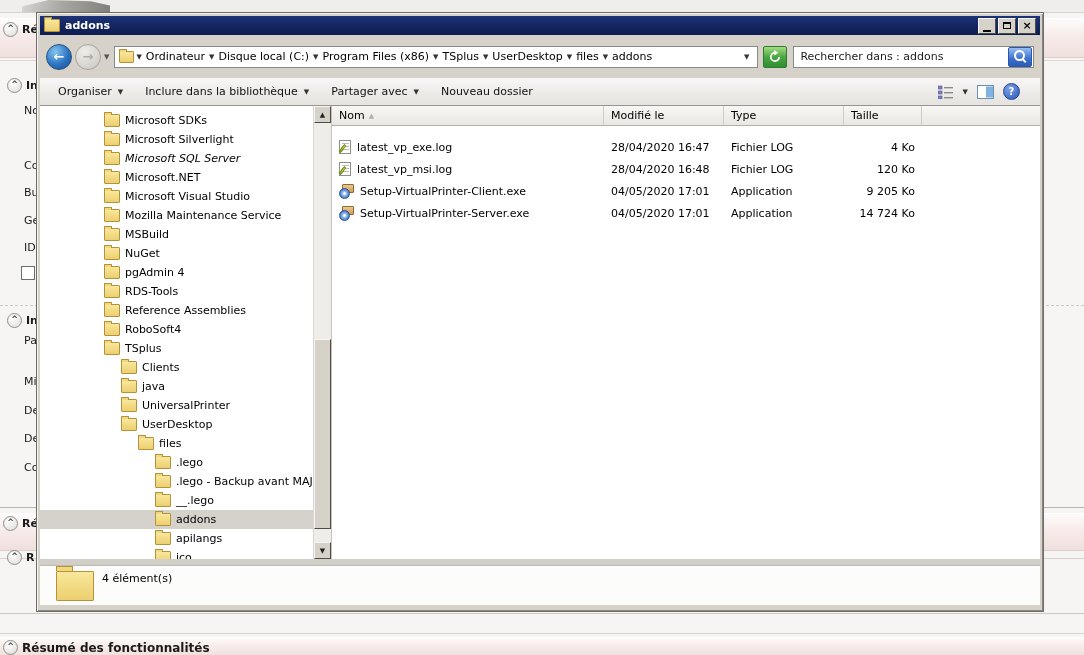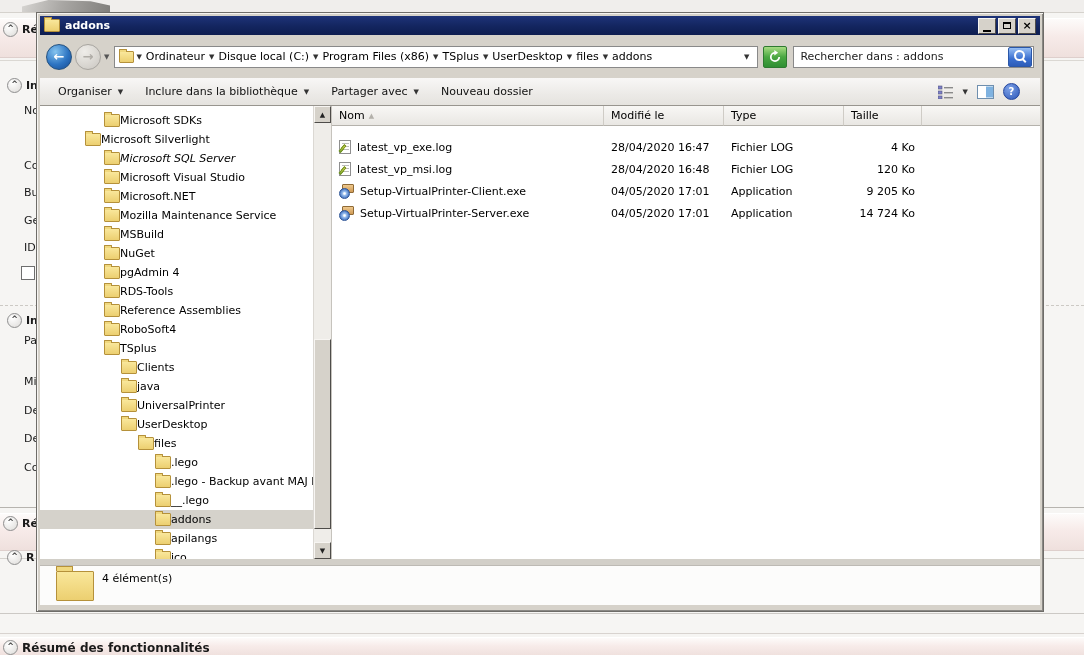--- a/index.html
+++ b/index.html
@@ -66,21 +66,21 @@
 
   .toolbar{position:absolute;left:3px;top:65px;right:3px;height:28px;
            background:linear-gradient(180deg,#f8f7f6 0%,#eceae7 60%,#e5e3df 100%);
            border-bottom:1px solid #98958f;display:flex;align-items:center;padding:0 10px;gap:6px;box-sizing:border-box}
   .tb-item{display:flex;align-items:center;gap:6px;padding:3px 8px;color:#111;white-space:nowrap}
   .tb-dd{font-size:7px;color:#333}
   .tb-right{margin-left:auto;display:flex;align-items:center;gap:9px;padding-right:10px}
 
   .content{position:absolute;left:3px;top:93px;right:3px;bottom:52px;background:#fff;overflow:hidden}
   .tree{position:absolute;left:0;top:0;width:273px;height:100%;overflow:hidden;padding-top:5px;box-sizing:border-box}
-  .tree-row{height:19px;display:flex;align-items:center;white-space:nowrap;box-sizing:border-box}
+  .tree-row{height:19px;display:flex;align-items:center;gap:5px;white-space:nowrap;box-sizing:border-box}
   .tree-row.selected{background:#d5d2cb}
   .icon-folder{width:14px;height:11px;flex:0 0 auto;position:relative;border-radius:1px;
                background:linear-gradient(180deg,#f9e79b,#eccf70);border:1px solid #b5913a}
   .icon-folder::before{content:"";position:absolute;left:-1px;top:-3px;width:6px;height:2px;
                        background:#f0d87f;border:1px solid #b5913a;border-bottom:0;border-radius:1px 1px 0 0}
   .icon-folder.big{width:36px;height:28px}
   .icon-folder.big::before{width:15px;height:4px;top:-6px}
 
   .vscroll{position:absolute;left:273px;top:0;width:17px;height:100%;background:#efede9;border-left:1px solid #dbd8d3}
   .vs-btn{position:absolute;left:0;width:17px;height:17px;background:#d6d2ca;border:1px solid;
@@ -298,35 +298,35 @@
         <span class="help-circle">?</span>
       </span>
     </div>
 
     <div class="content">
       <div class="tree" id="tree-list">
           <div class="tree-row" style="padding-left: 64px;">
             <span class="icon-folder"></span>
             <span>Microsoft SDKs</span>
           </div>
-          <div class="tree-row" style="padding-left: 45px;">
+          <div class="tree-row" style="padding-left: 64px;">
             <span class="icon-folder"></span>
             <span>Microsoft Silverlight</span>
           </div>
           <div class="tree-row" style="padding-left: 64px; font-style: italic;">
             <span class="icon-folder"></span>
             <span>Microsoft SQL Server</span>
           </div>
           <div class="tree-row" style="padding-left: 64px;">
             <span class="icon-folder"></span>
+            <span>Microsoft.NET</span>
+          </div>
+          <div class="tree-row" style="padding-left: 64px;">
+            <span class="icon-folder"></span>
             <span>Microsoft Visual Studio</span>
-          </div>
-          <div class="tree-row" style="padding-left: 64px;">
-            <span class="icon-folder"></span>
-            <span>Microsoft.NET</span>
           </div>
           <div class="tree-row" style="padding-left: 64px;">
             <span class="icon-folder"></span>
             <span>Mozilla Maintenance Service</span>
           </div>
           <div class="tree-row" style="padding-left: 64px;">
             <span class="icon-folder"></span>
             <span>MSBuild</span>
           </div>
           <div class="tree-row" style="padding-left: 64px;">

